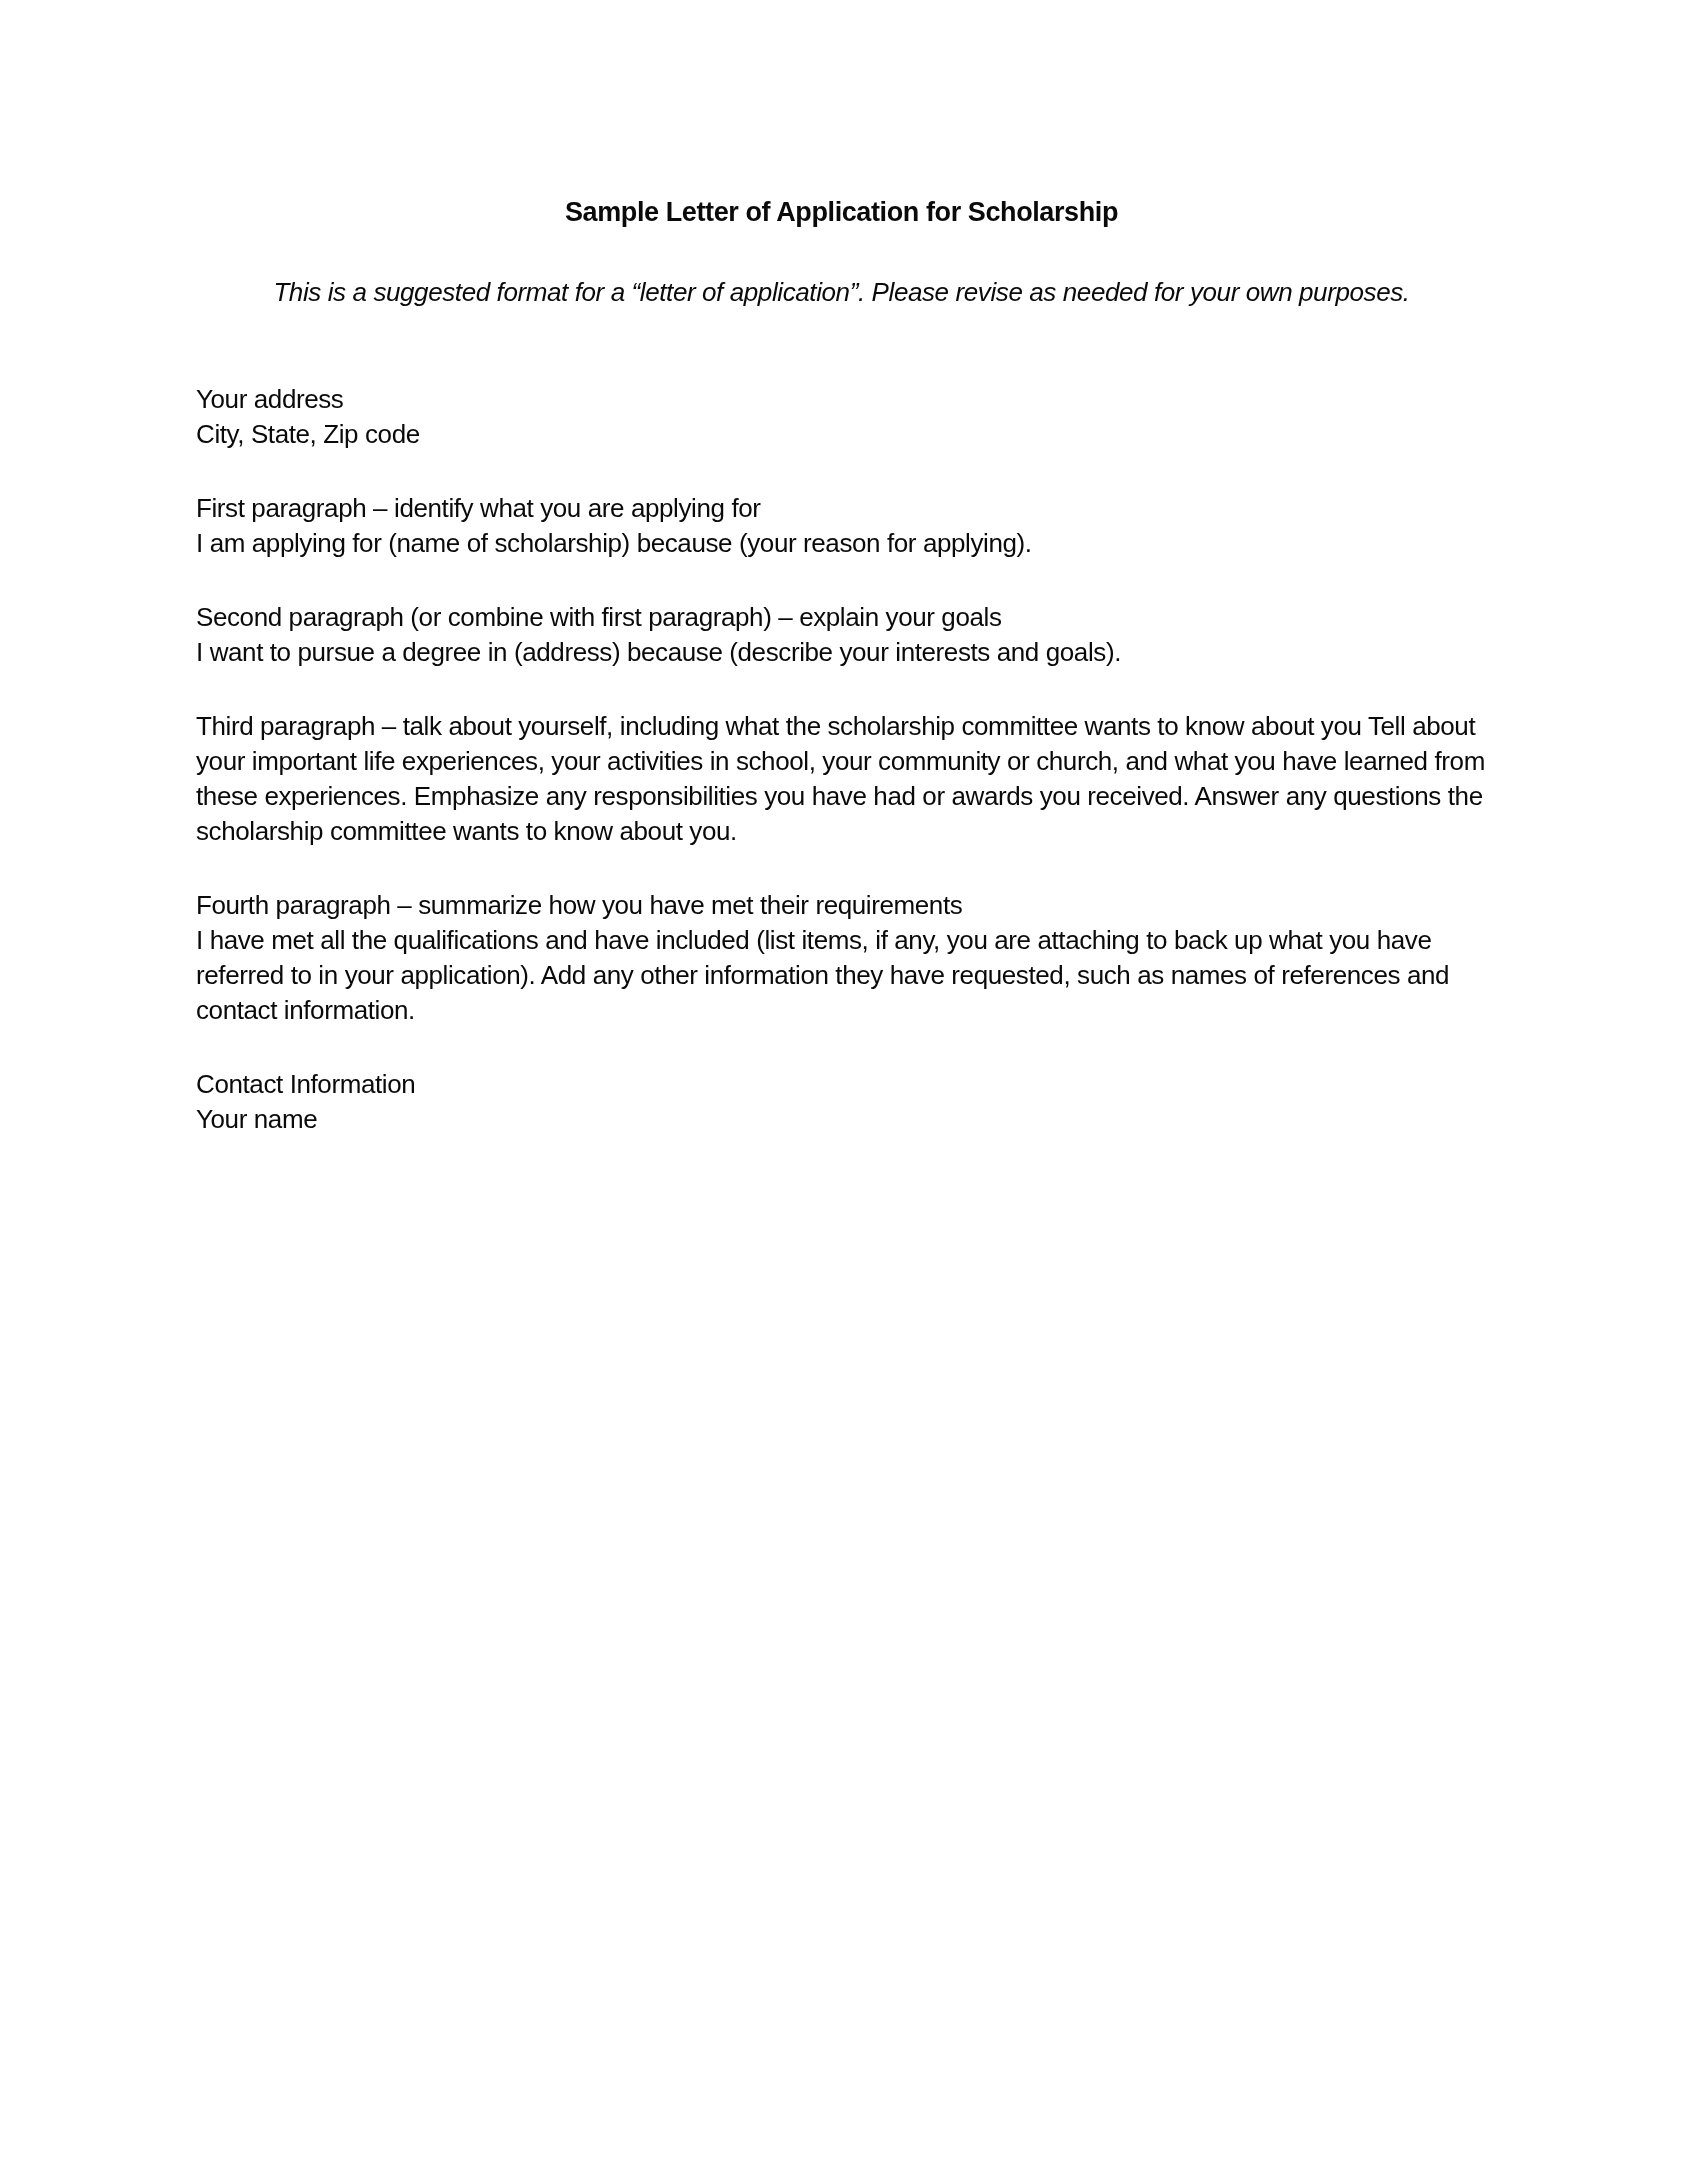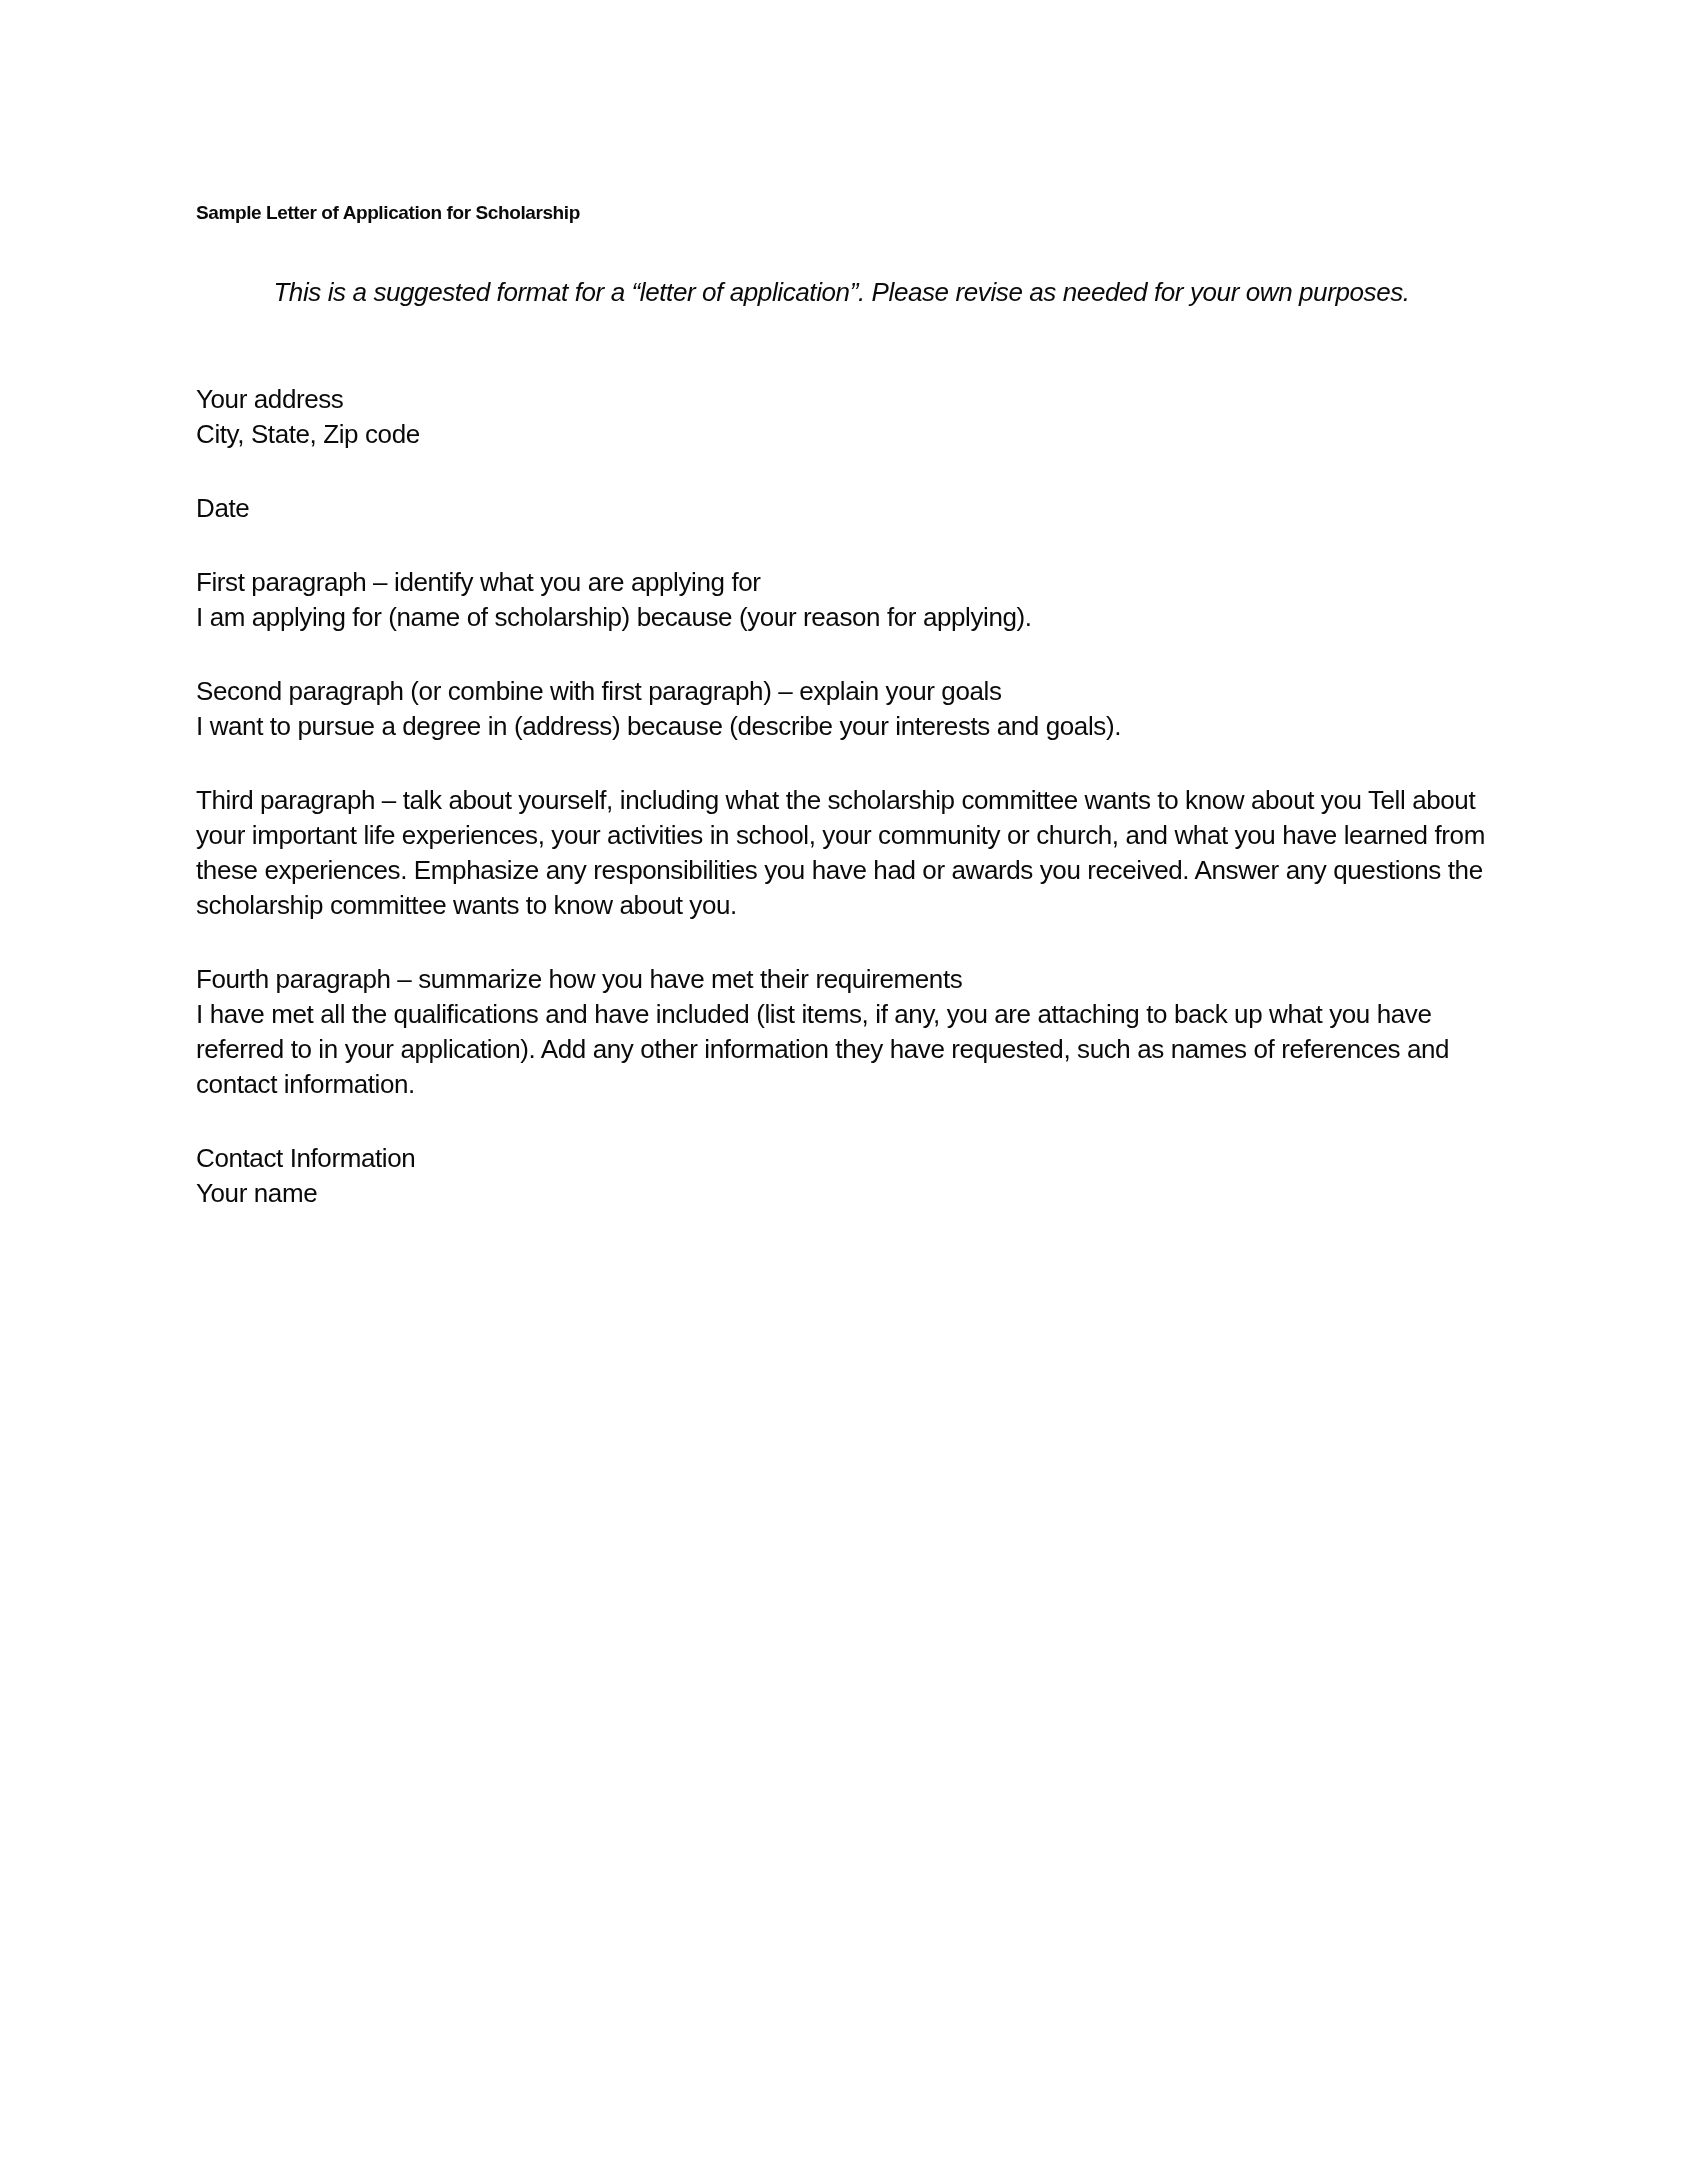--- a/index.html
+++ b/index.html
@@ -17,23 +17,23 @@
     padding: 195px 196px 0 196px;
     font-family: "Liberation Sans", sans-serif;
     font-size: 26px;
     line-height: 35px;
     letter-spacing: -0.4px;
     color: #0a0a0a;
     overflow: hidden;
   }
   p { margin: 0; }
   .title {
-    font-size: 19px;
+    font-size: 27px;
     font-weight: 700;
-    text-align: left;
+    text-align: center;
     margin: 0 0 45px 0;
   }
   .subtitle {
     font-style: italic;
     text-align: center;
     margin: 0 0 72px 0;
   }
   .block {
     margin: 0 0 39px 0;
   }
@@ -53,21 +53,20 @@
 
   <p class="title">Sample Letter of Application for Scholarship</p>
 
   <p class="subtitle">This is a suggested format for a “letter of application”. Please revise as needed for your own purposes.</p>
 
   <div class="block">
     <p>Your address</p>
     <p>City, State, Zip code</p>
   </div>
 
-  <p class="block">Date</p>
 
 
   <p class="block para">
     <strong class="para-heading">First paragraph – identify what you are applying for</strong><span class="para-body">I am applying for (name of scholarship) because (your reason for applying).</span>
   </p>
 
   <p class="block para">
     <strong class="para-heading">Second paragraph (or combine with first paragraph) – explain your goals</strong><span class="para-body">I want to pursue a degree in (address) because (describe your interests and goals).</span>
   </p>
 

